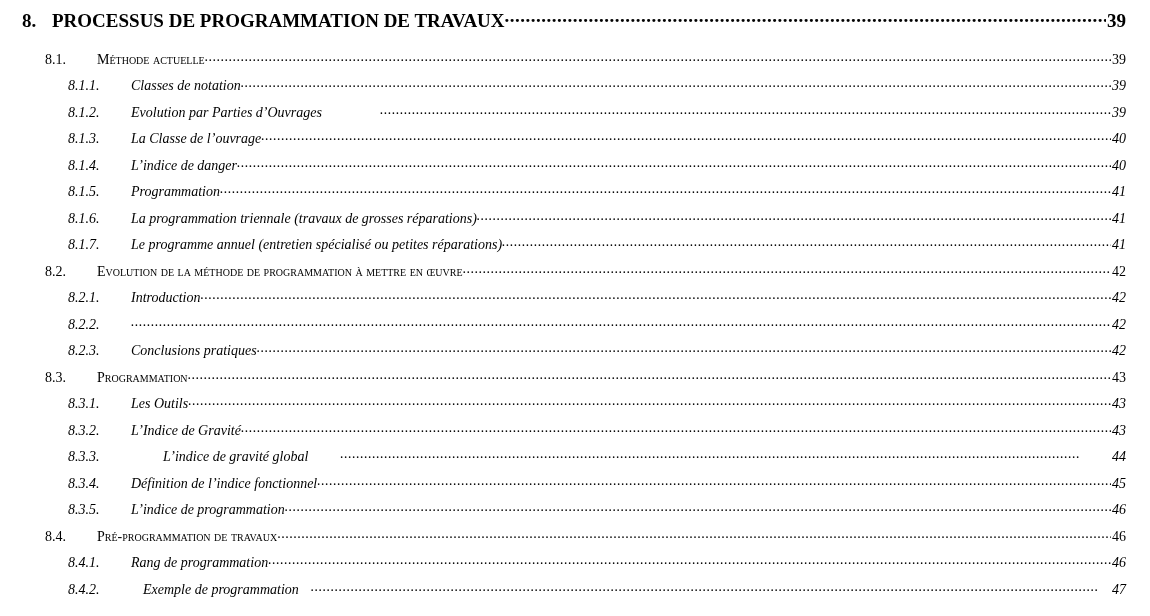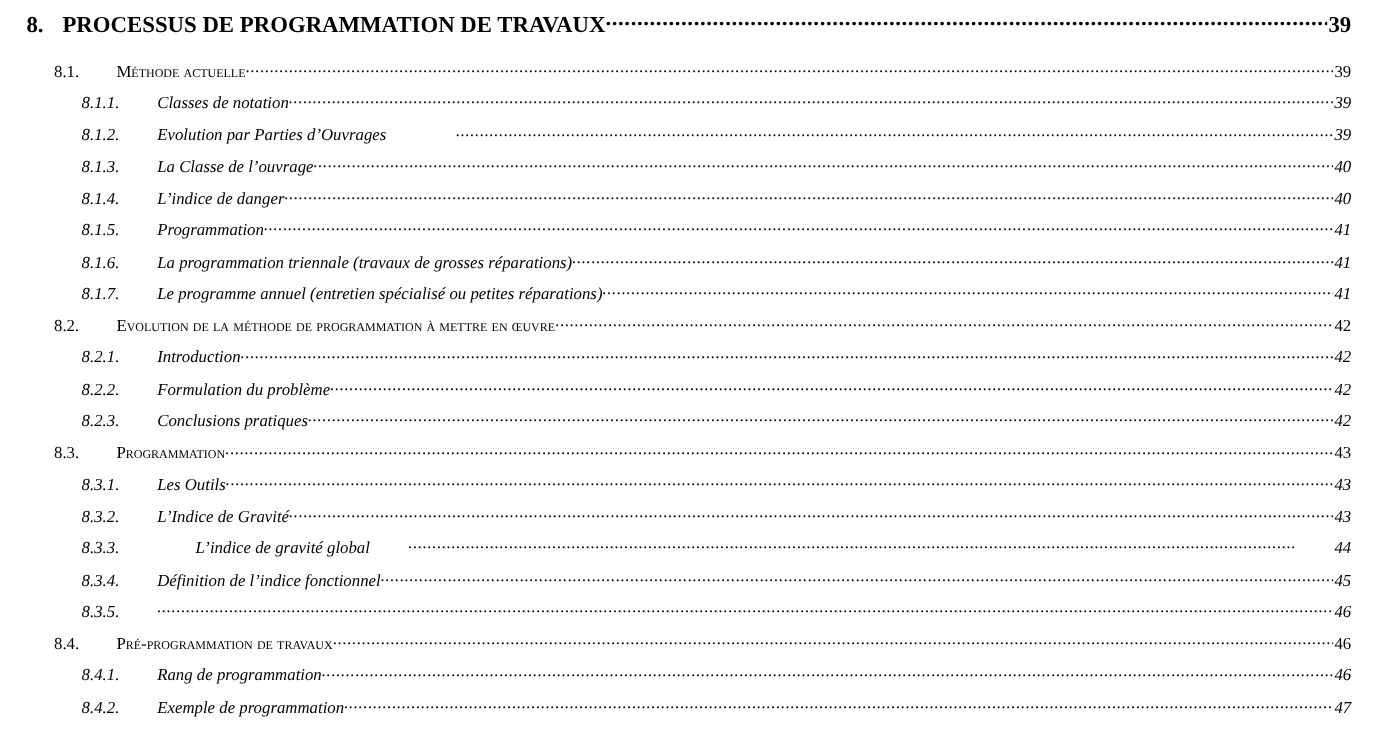--- a/index.html
+++ b/index.html
@@ -167,21 +167,20 @@
 
   <div class="toc-row lvl3" style="top:288px;">
     <span class="num">8.2.1.</span>
     <span class="title">Introduction</span>
     <span class="leader"></span>
     <span class="page">42</span>
   </div>
 
   <div class="toc-row lvl3" style="top:315px;">
     <span class="num">8.2.2.</span>
-    <span class="title">Formulation du problème</span>
     <span class="leader"></span>
     <span class="page">42</span>
   </div>
 
   <div class="toc-row lvl3" style="top:341px;">
     <span class="num">8.2.3.</span>
     <span class="title">Conclusions pratiques</span>
     <span class="leader"></span>
     <span class="page">42</span>
   </div>
@@ -216,38 +215,39 @@
 
   <div class="toc-row lvl3" style="top:474px;">
     <span class="num">8.3.4.</span>
     <span class="title">Définition de l’indice fonctionnel</span>
     <span class="leader"></span>
     <span class="page">45</span>
   </div>
 
   <div class="toc-row lvl3" style="top:500px;">
     <span class="num">8.3.5.</span>
+    <span class="title">L’indice de programmation</span>
     <span class="leader"></span>
     <span class="page">46</span>
   </div>
 
   <div class="toc-row lvl2" style="top:527px;">
     <span class="num">8.4.</span>
     <span class="title">Pré-programmation de travaux</span>
     <span class="leader"></span>
     <span class="page">46</span>
   </div>
 
   <div class="toc-row lvl3" style="top:553px;">
     <span class="num">8.4.1.</span>
     <span class="title">Rang de programmation</span>
     <span class="leader"></span>
     <span class="page">46</span>
   </div>
 
-  <div class="toc-row lvl3" style="top:580px;">
+  <div class="toc-row lvl3" style="top:580px;gap:12px;">
     <span class="num">8.4.2.</span>
     <span class="title">Exemple de programmation</span>
     <span class="leader"></span>
     <span class="page">47</span>
   </div>
 
 </div>
 
 </body></html>

